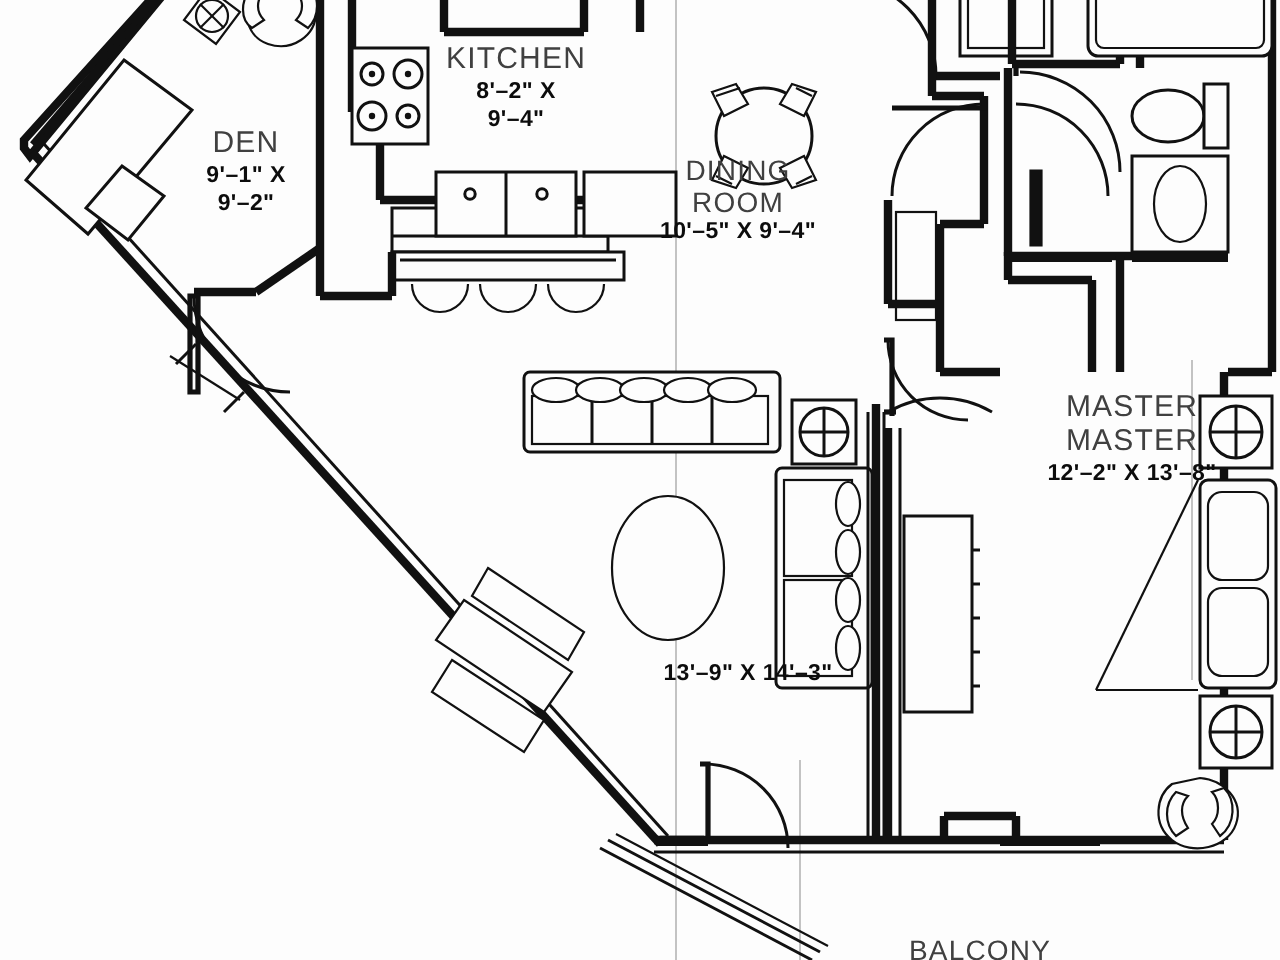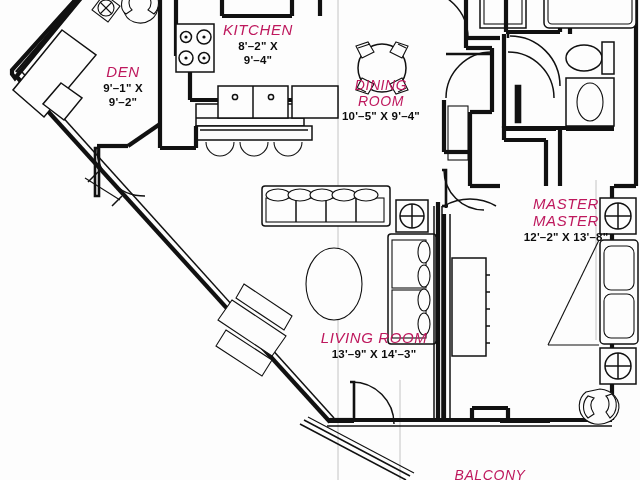--- a/index.html
+++ b/index.html
@@ -28,34 +28,33 @@
     color: #111;
     line-height: 1.12;
     white-space: nowrap;
     pointer-events: none;
   }
   .room-label .rname {
     display: block;
     font-size: 15px;
     letter-spacing: 0.6px;
     font-weight: 400;
-    color: #be185d;
-    font-style: italic;
+    color: #404040;
   }
   .room-label .rdim {
     display: block;
     font-size: 11.5px;
     font-weight: bold;
     letter-spacing: 0.2px;
     color: #0c0c0c;
     margin-top: 1px;
   }
   .lbl-den      { left: 77px;  top: 64px;  width: 92px; }
   .lbl-kitchen  { left: 200px; top: 22px;  width: 116px; }
-  .lbl-dining   { left: 324px; top: 78px;  width: 114px; }
+  .lbl-dining   { left: 312px; top: 78px;  width: 114px; }
   .lbl-dining .rname { font-size: 14px; }
   .lbl-bath     { left: 528px; top: 70px;  width: 86px; }
   .lbl-master   { left: 497px; top: 196px; width: 138px; }
   .lbl-living   { left: 300px; top: 330px; width: 148px; }
   .lbl-balcony  { left: 430px; top: 468px; width: 120px; }
   .lbl-balcony .rname { font-size: 14px; }
 </style>
 </head>
 <body>
 
@@ -351,21 +350,20 @@
   </div>
 
 
   <div class="room-label lbl-master">
     <span class="rname">MASTER</span>
     <span class="rname">MASTER</span>
     <span class="rdim">12'–2" X  13'–8"</span>
   </div>
 
   <div class="room-label lbl-living">
-    <span class="rname">LIVING  ROOM</span>
     <span class="rdim">13'–9" X  14'–3"</span>
   </div>
 
   <div class="room-label lbl-balcony">
     <span class="rname">BALCONY</span>
   </div>
 
 </div>
 
 </body></html>

